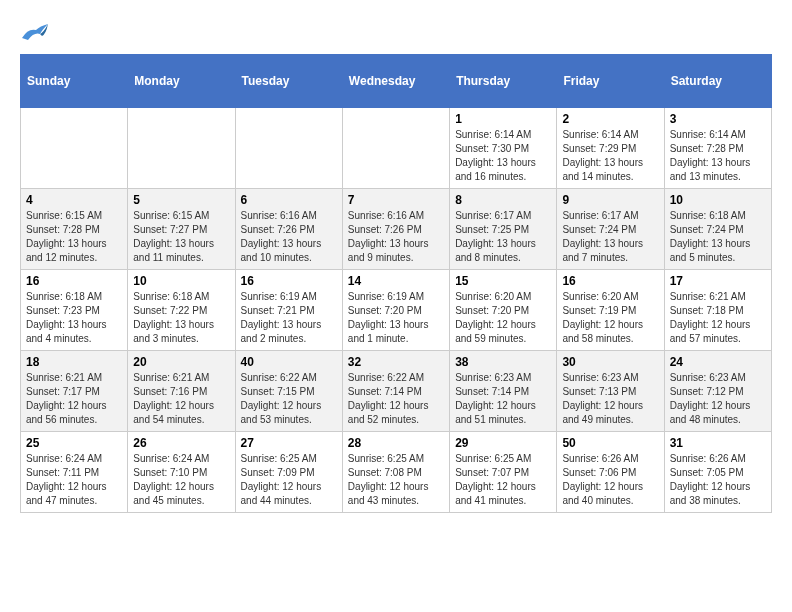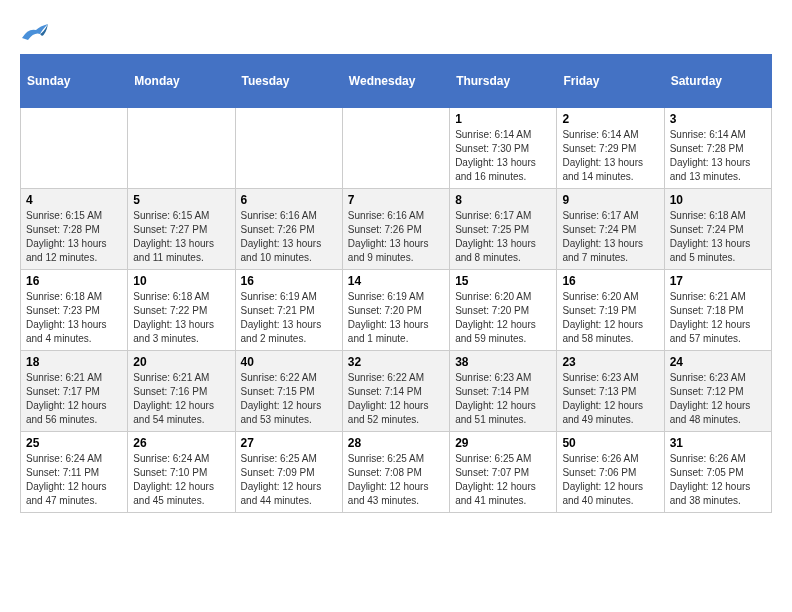--- a/index.html
+++ b/index.html
@@ -280,21 +280,21 @@
 and 52 minutes.</div>
         </td>
         <td>
           <span class="day-number">38</span>
           <div class="day-info" style="white-space: pre-line;">Sunrise: 6:23 AM
 Sunset: 7:14 PM
 Daylight: 12 hours
 and 51 minutes.</div>
         </td>
         <td>
-          <span class="day-number">23</span>
+          <span class="day-number">30</span>
           <div class="day-info" style="white-space: pre-line;">Sunrise: 6:23 AM
 Sunset: 7:13 PM
 Daylight: 12 hours
 and 49 minutes.</div>
         </td>
         <td>
           <span class="day-number">24</span>
           <div class="day-info" style="white-space: pre-line;">Sunrise: 6:23 AM
 Sunset: 7:12 PM
 Daylight: 12 hours

